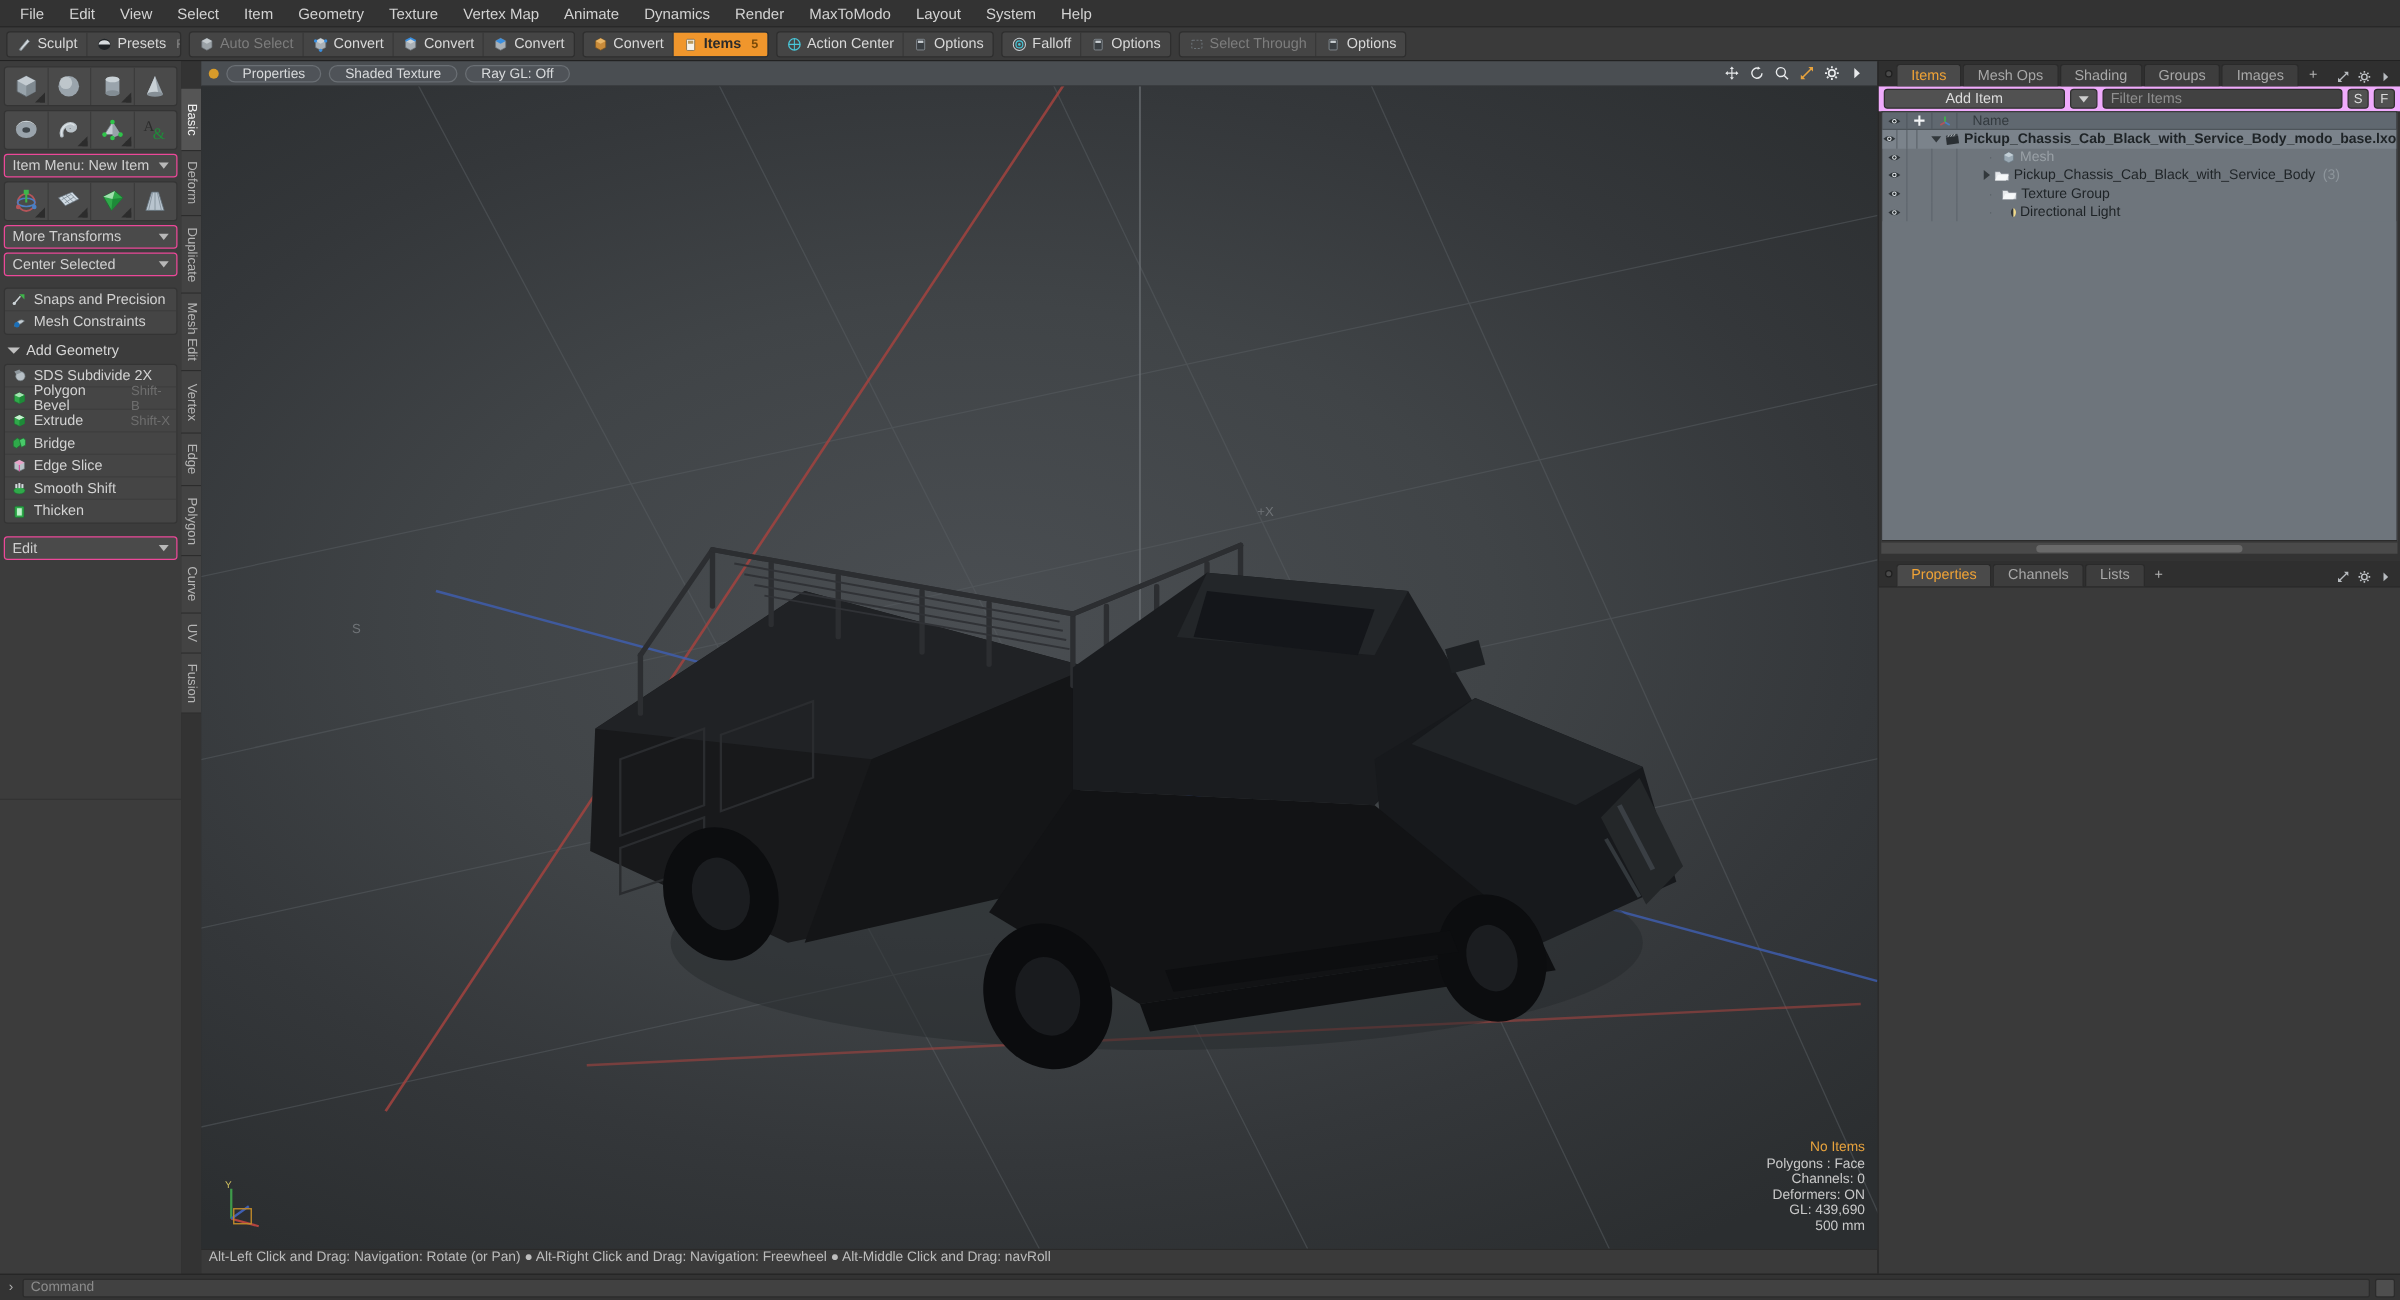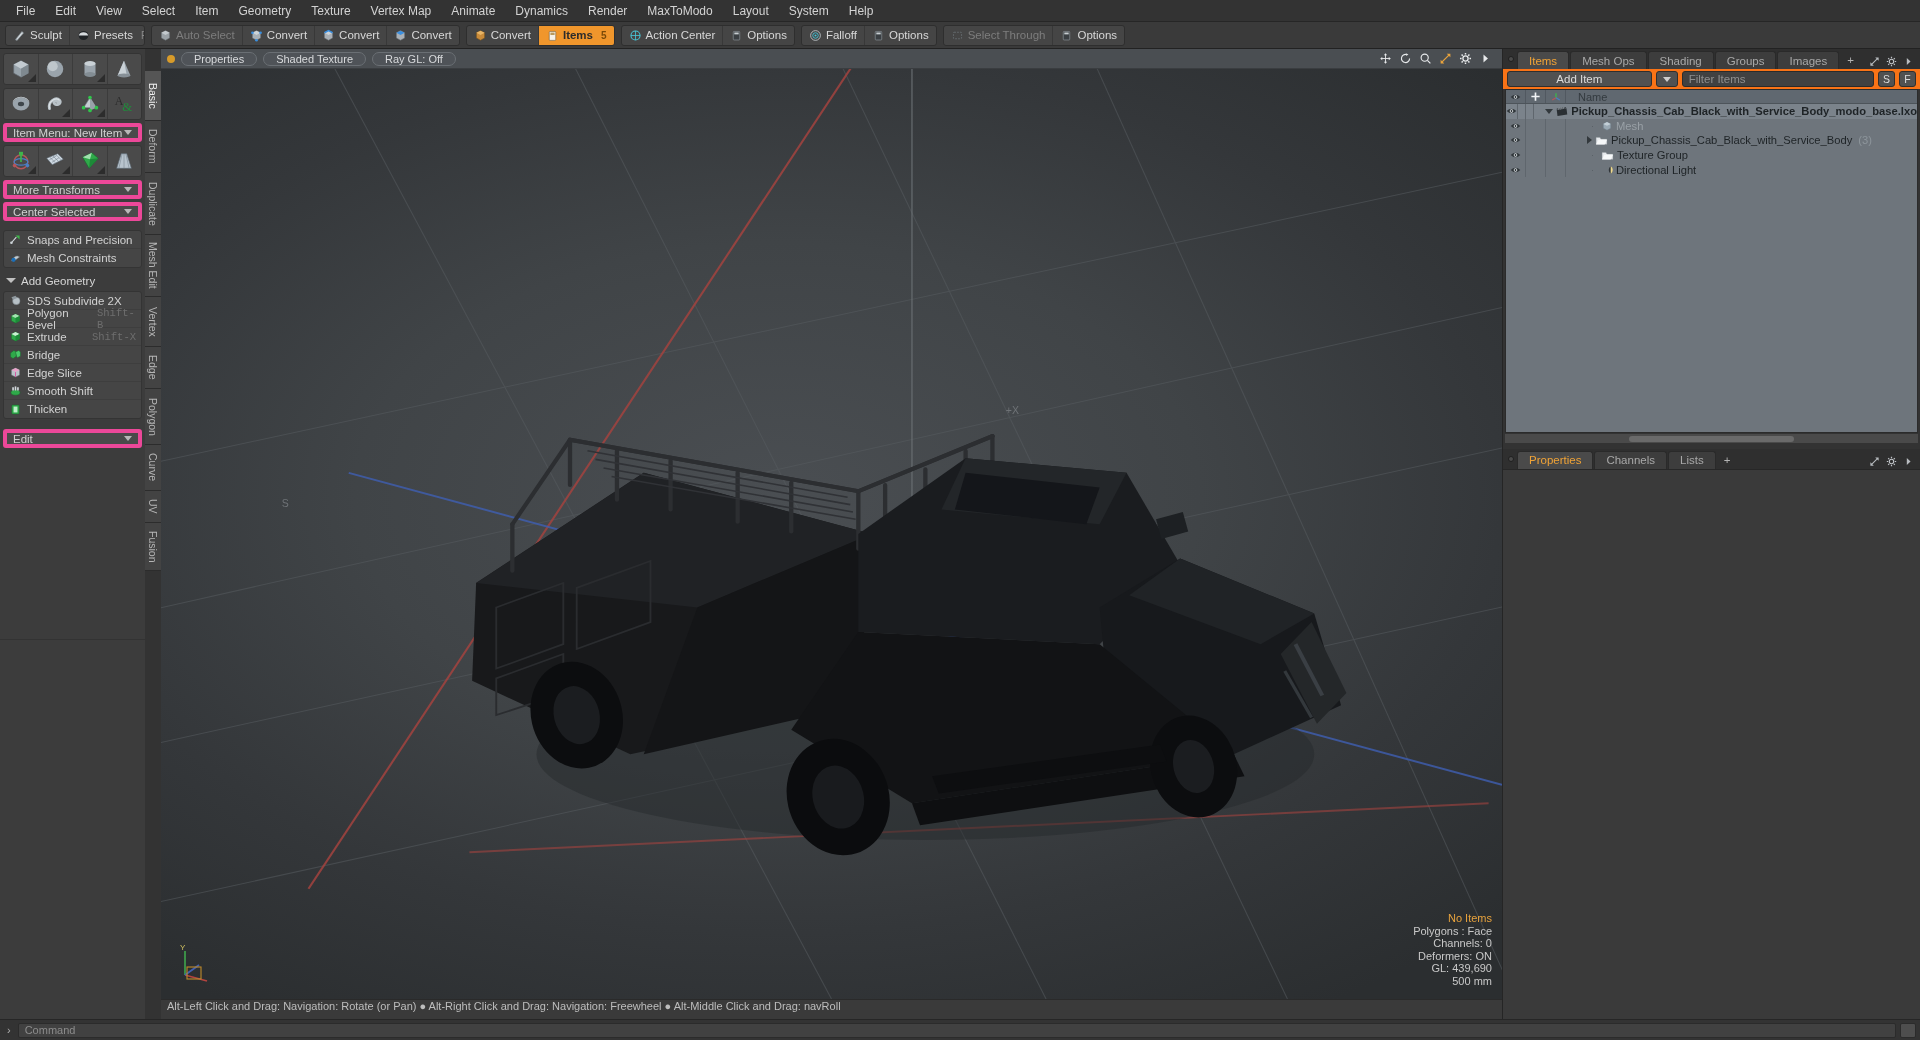--- a/index.html
+++ b/index.html
@@ -82,37 +82,37 @@
   }
   .tile:last-child { border-right: none; }
   .tile::after {
     content: ""; position: absolute; right: 2px; bottom: 2px;
     border-left: 4px solid transparent; border-top: 4px solid transparent;
     border-bottom: 4px solid #2c2c2c; border-right: 4px solid #2c2c2c;
   }
   .tile.nocorner::after { display: none; }
   .tile svg { width: 22px; height: 22px; }
   .dropdown {
-    height: 19px; background: #4a4a4a; border: 4px solid #ec4899; border-radius: 3px;
+    height: 19px; background: #4a4a4a; border: 1px solid #ec4899; border-radius: 3px;
     display: flex; align-items: center; padding: 0 6px; margin-bottom: 3px;
     font-size: 11.5px; color: #d0d0d0;
   }
   .dropdown .caret {
     margin-left: auto; width: 0; height: 0;
     border-left: 4px solid transparent; border-right: 4px solid transparent;
     border-top: 5px solid #b8b8b8;
   }
   .lp-sep { height: 6px; }
   .listbox { background: #454545; border: 1px solid #343434; border-radius: 3px; margin-bottom: 4px; overflow: hidden; }
   .lrow {
     height: 18px; display: flex; align-items: center; gap: 5px; padding: 0 5px;
     font-size: 11.5px; color: #d2d2d2; border-bottom: 1px solid #3e3e3e;
   }
   .lrow:last-child { border-bottom: none; }
-  .lrow .shortcut { margin-left: auto; color: #6e6e6e; font-size: 10.5px; font-family: Liberation Mono, monospace; }
+  .lrow .shortcut { margin-left: auto; color: #6e6e6e; font-size: 10.5px; }
   .section-head {
     height: 17px; display: flex; align-items: center; gap: 5px;
     font-size: 11.5px; color: #d6d6d6; padding-left: 3px; margin-bottom: 2px;
   }
   .section-head .tri {
     width: 0; height: 0; border-left: 5px solid transparent; border-right: 5px solid transparent;
     border-top: 5px solid #c0c0c0;
   }
   .lp-foot { height: 380px; background: #3c3c3c; border-top: 1px solid #333; }
 
@@ -176,21 +176,21 @@
   .ptab {
     height: 18px; padding: 0 11px; font-size: 11.5px; color: #a8a8a8;
     background: #3d3d3d; border: 1px solid #2a2a2a; border-bottom: none;
     border-radius: 3px 3px 0 0; display: flex; align-items: center; margin-right: 1px;
   }
   .ptab.active { background: #4a4a4a; color: #f0a336; }
   .ptab.plus { padding: 0 7px; color: #b4b4b4; background: transparent; border: none; }
   .tab-tools { margin-left: auto; display: flex; align-items: center; gap: 6px; padding: 0 6px 2px 0; }
   .tab-tools svg { width: 11px; height: 11px; display: block; }
 
-  .additem-row { height: 20px; background: #f97316; display: flex; align-items: center; padding: 2px 4px; gap: 4px; flex: none; }
+  .additem-row { height: 20px; background: #f0abfc; display: flex; align-items: center; padding: 2px 4px; gap: 4px; flex: none; }
   .btn-additem {
     flex: 1; height: 16px; background: #515151; border: 1px solid #2f2f2f; border-radius: 3px;
     display: flex; align-items: center; justify-content: center; font-size: 11.5px; color: #dcdcdc;
   }
   .btn-caret {
     width: 22px; height: 16px; background: #515151; border: 1px solid #2f2f2f; border-radius: 3px;
     display: flex; align-items: center; justify-content: center;
   }
   .btn-caret .caret {
     width: 0; height: 0; border-left: 4px solid transparent; border-right: 4px solid transparent;

